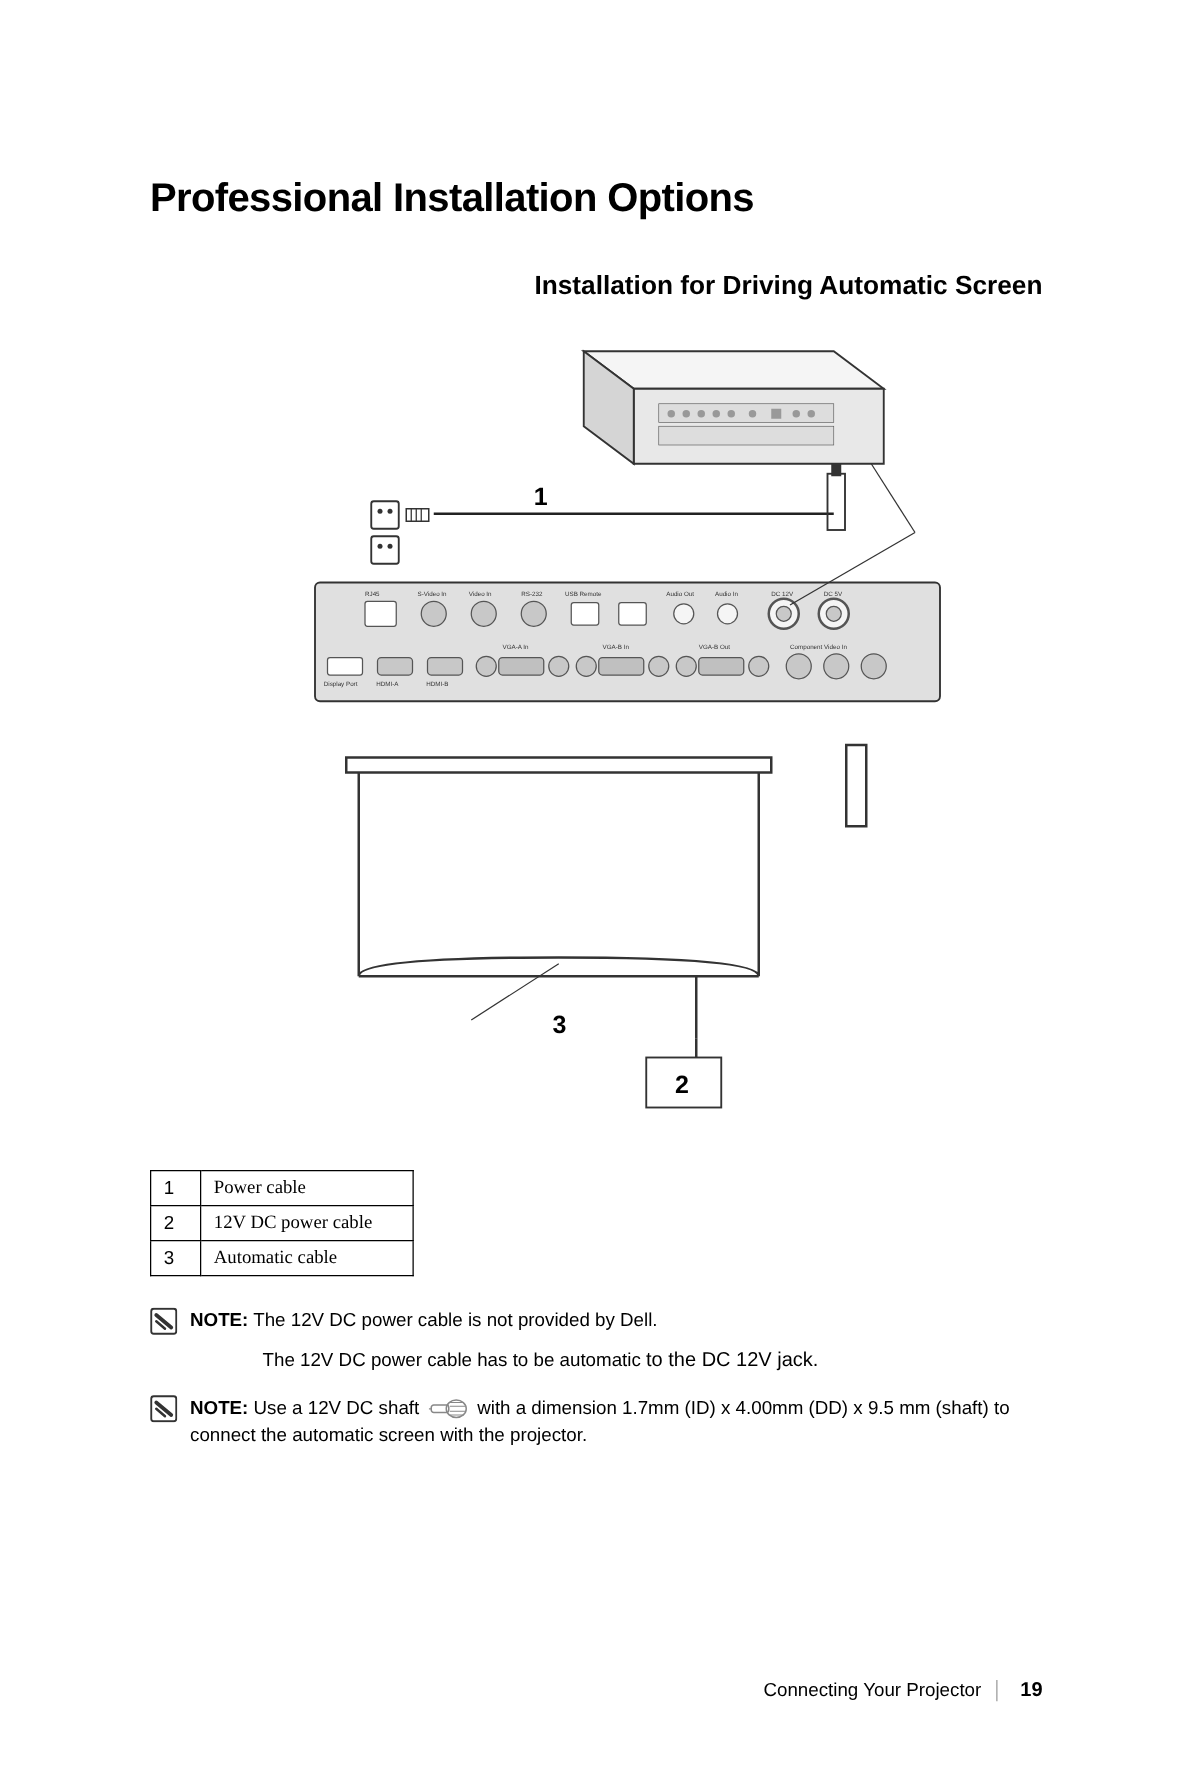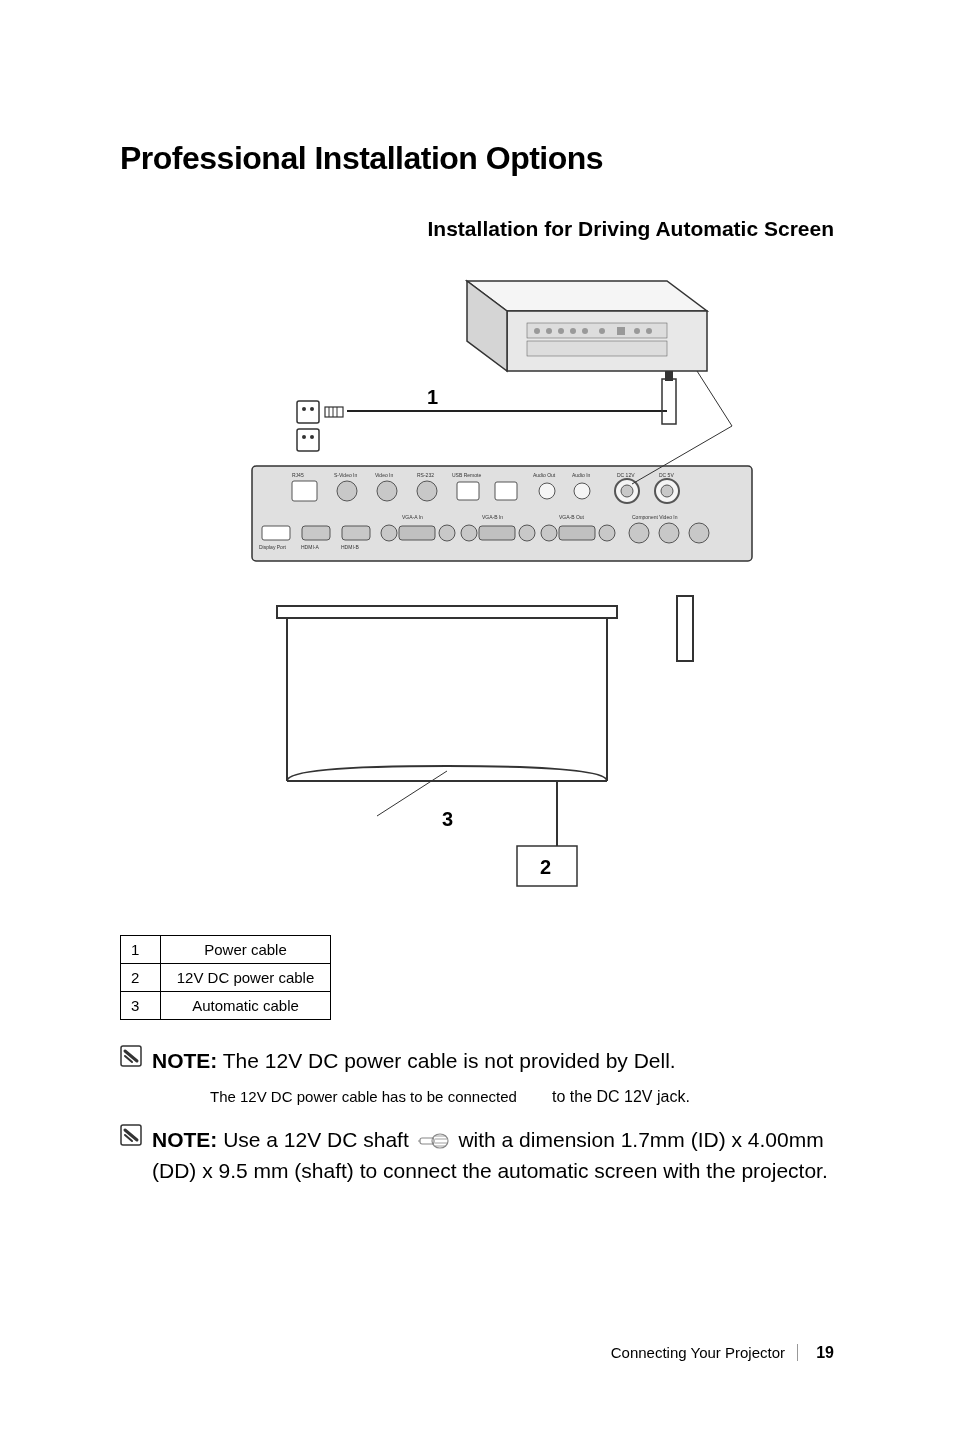--- a/index.html
+++ b/index.html
@@ -42,28 +42,27 @@
     table td {
       border: 1px solid #000;
       padding: 5px 10px;
     }
     table td:first-child {
       width: 40px;
       font-weight: normal;
     }
     table td:last-child {
       width: 170px;
-      font-family: Liberation Sans, sans-serif;
-      text-align: center;
+      font-family: Liberation Serif, serif;
     }
     .note-line {
       display: flex;
       align-items: flex-start;
       margin-bottom: 8px;
-      font-size: 21px;
+      font-size: 15px;
     }
     .note-icon {
       width: 22px;
       height: 22px;
       margin-right: 10px;
       flex-shrink: 0;
     }
     .note-text {
       flex: 1;
       line-height: 1.5;
@@ -93,21 +92,20 @@
       color: #999;
       border-left: 1px solid #999;
       padding-left: 10px;
     }
     .footer-page {
       font-weight: bold;
       font-size: 16px;
     }
     .jack-text {
       font-size: 16px;
-      margin-left: 31px;
     }
   </style>
 </head>
 <body>
 
 <h1 class="title">Professional Installation Options</h1>
 <h2 class="subtitle">Installation for Driving Automatic Screen</h2>
 
 <div class="diagram">
   <svg viewBox="0 0 600 620" width="600" height="620">
@@ -260,21 +258,21 @@
     <rect x="1" y="1" width="20" height="20" rx="2" fill="#fff" stroke="#333" stroke-width="1.5"></rect>
     <line x1="5" y1="6" x2="17" y2="16" stroke="#333" stroke-width="3" stroke-linecap="round"></line>
     <line x1="5" y1="11" x2="12" y2="17" stroke="#333" stroke-width="2" stroke-linecap="round"></line>
   </svg>
   <div class="note-text">
     <span class="note-bold">NOTE:</span><span> The 12V DC power cable is not provided by Dell.</span>
   </div>
 </div>
 
 <div class="note-indent">
-  <span>The 12V DC power cable has to be connected </span><span class="jack-text">to the DC 12V jack.</span>
+  <span>The 12V DC power cable has to be automatic </span><span class="jack-text">to the DC 12V jack.</span>
 </div>
 
 <div class="note-line">
   <svg class="note-icon" viewBox="0 0 22 22">
     <rect x="1" y="1" width="20" height="20" rx="2" fill="#fff" stroke="#333" stroke-width="1.5"></rect>
     <line x1="5" y1="6" x2="17" y2="16" stroke="#333" stroke-width="3" stroke-linecap="round"></line>
     <line x1="5" y1="11" x2="12" y2="17" stroke="#333" stroke-width="2" stroke-linecap="round"></line>
   </svg>
   <div class="note-text">
     <span class="note-bold">NOTE:</span><span> Use a 12V DC shaft </span><svg class="plug-icon" width="32" height="18" viewBox="0 0 32 18">

